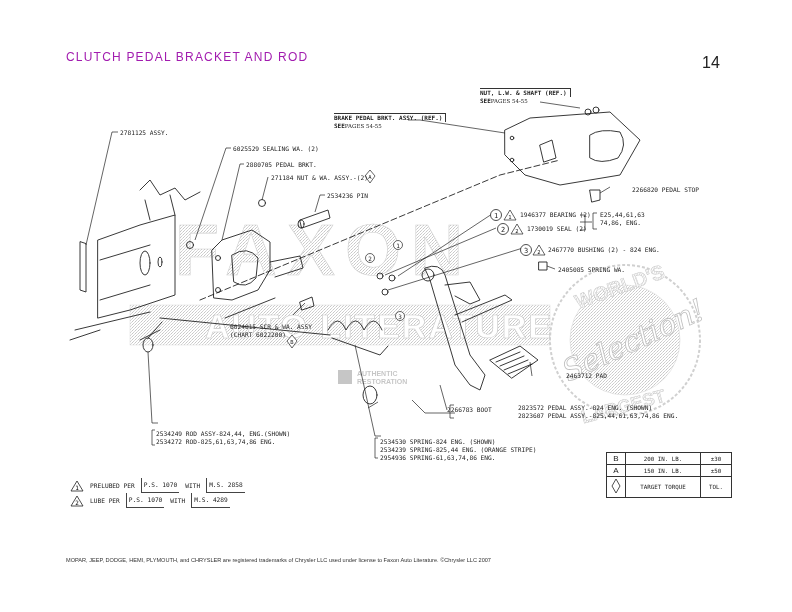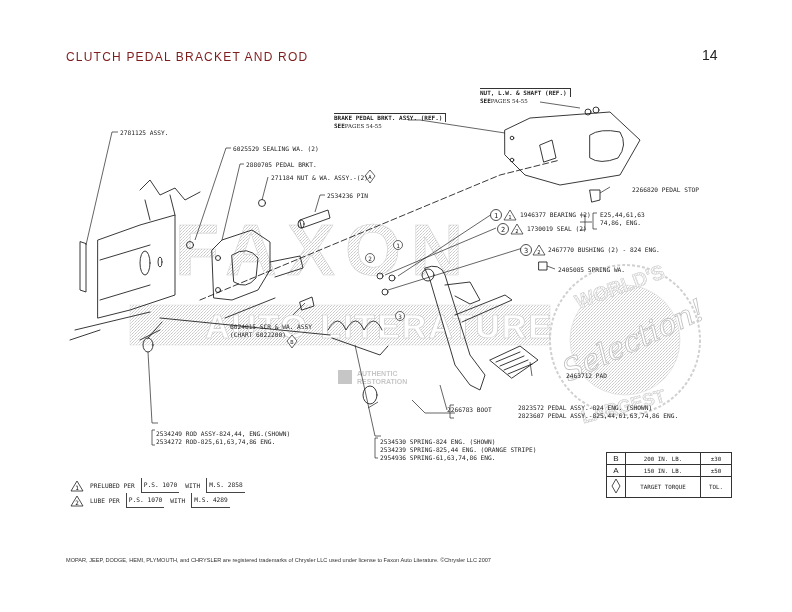--- a/index.html
+++ b/index.html
@@ -1,21 +1,21 @@
 <!DOCTYPE html>
 <html><head>
 <meta charset="utf-8">
 <style>
   html, body { margin: 0; padding: 0; background: #ffffff; }
   body { width: 792px; height: 612px; position: relative; overflow: hidden;
          font-family: "DejaVu Sans Mono", monospace; color: #1a1a1a; }
   .title { position: absolute; left: 66px; top: 50px; font-family: "Liberation Sans", sans-serif;
-           font-size: 12px; letter-spacing: 1.2px; color: #7f1d1d; }
-  .page-num { position: absolute; left: 702px; top: 47px; font-family: "Liberation Sans", sans-serif;
-              font-size: 14px; color: #222; }
+           font-size: 12px; letter-spacing: 1.2px; color: #a21caf; }
+  .page-num { position: absolute; left: 702px; top: 54px; font-family: "Liberation Sans", sans-serif;
+              font-size: 16px; color: #222; }
   svg.drawing { position: absolute; left: 0; top: 0; }
   .lbl { position: absolute; font-family: "DejaVu Sans Mono", monospace; font-size: 6.2px;
          color: #222; white-space: nowrap; line-height: 7.5px; }
   .ref-box { position: absolute; font-family: "DejaVu Sans Mono", monospace; font-size: 6px;
              line-height: 7.5px; white-space: nowrap; color: #222; }
   .ref-box .see { font-family: "DejaVu Serif", serif; font-size: 5.5px; }
   .ref-box b { font-weight: bold; }
   .notes { position: absolute; left: 70px; top: 478px; font-size: 6.2px; line-height: 14px; }
   .note { display: flex; align-items: center; gap: 6px; white-space: nowrap; }
   .note .u { border-bottom: 1px solid #444; border-left: 1px solid #444; padding: 0 2px; }

